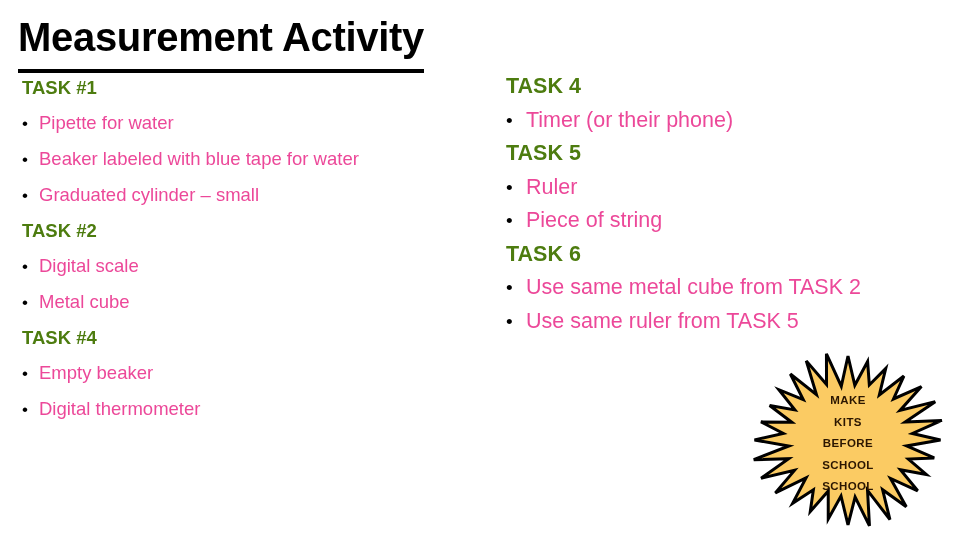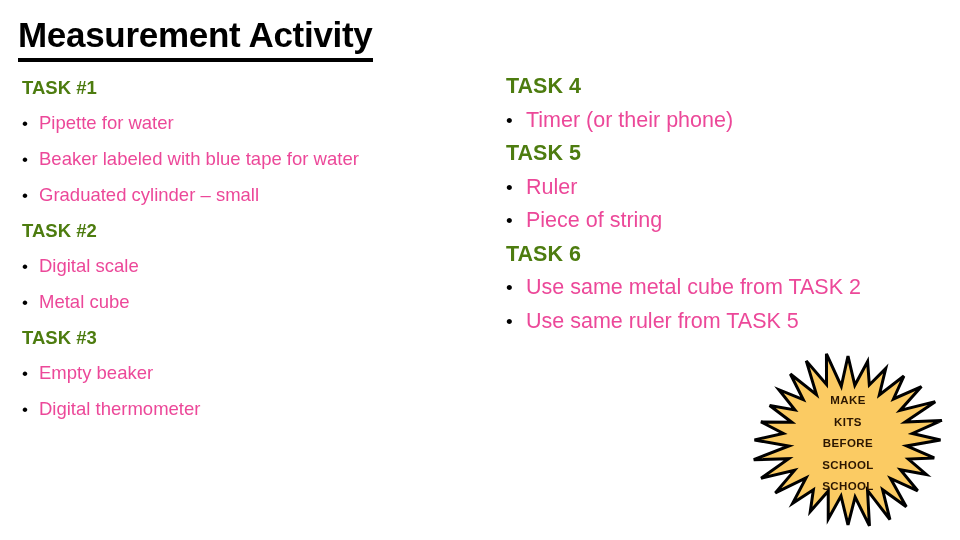--- a/index.html
+++ b/index.html
@@ -26,27 +26,27 @@
 
   
   .title-wrap {
     position: absolute;
     left: 18px;
     top: 16px;
     width: 520px;
   }
   .slide-title {
     display: inline-block;
-    font-size: 35px;
+    font-size: 40px;
     font-weight: bold;
     line-height: 1.08;
     letter-spacing: -0.3px;
     color: #000000;
     white-space: nowrap;
-    padding-bottom: 4px;
+    padding-bottom: 10px;
     border-bottom: 4px solid #000000;
   }
 
   
   .col {
     position: absolute;
     top: 70px;
   }
   .col-left {
     left: 22px;
@@ -149,21 +149,21 @@
     <div class="task-head">TASK #2</div>
     <div class="bullet-row">
       <span class="dot">•</span>
       <span class="btext">Digital scale</span>
     </div>
     <div class="bullet-row">
       <span class="dot">•</span>
       <span class="btext">Metal cube</span>
     </div>
 
-    <div class="task-head">TASK #3</div>
+    <div class="task-head">TASK #4</div>
     <div class="bullet-row">
       <span class="dot">•</span>
       <span class="btext">Empty beaker</span>
     </div>
     <div class="bullet-row">
       <span class="dot">•</span>
       <span class="btext">Digital thermometer</span>
     </div>
 
   </div>

